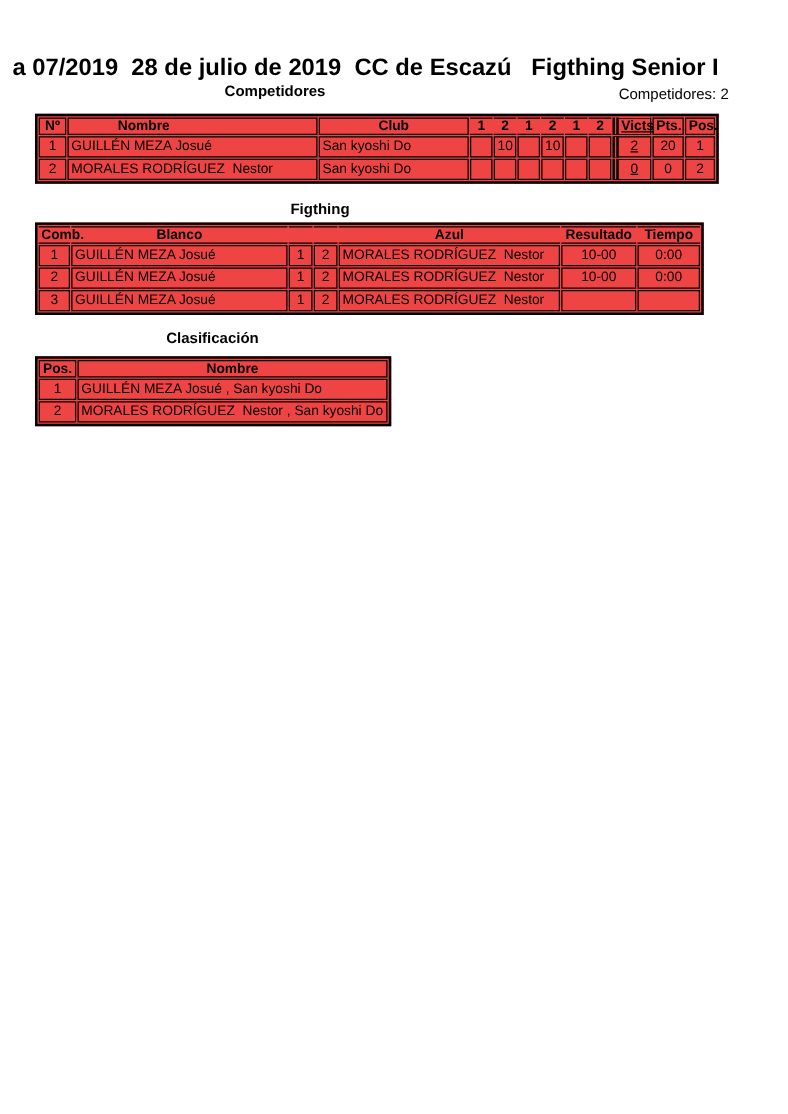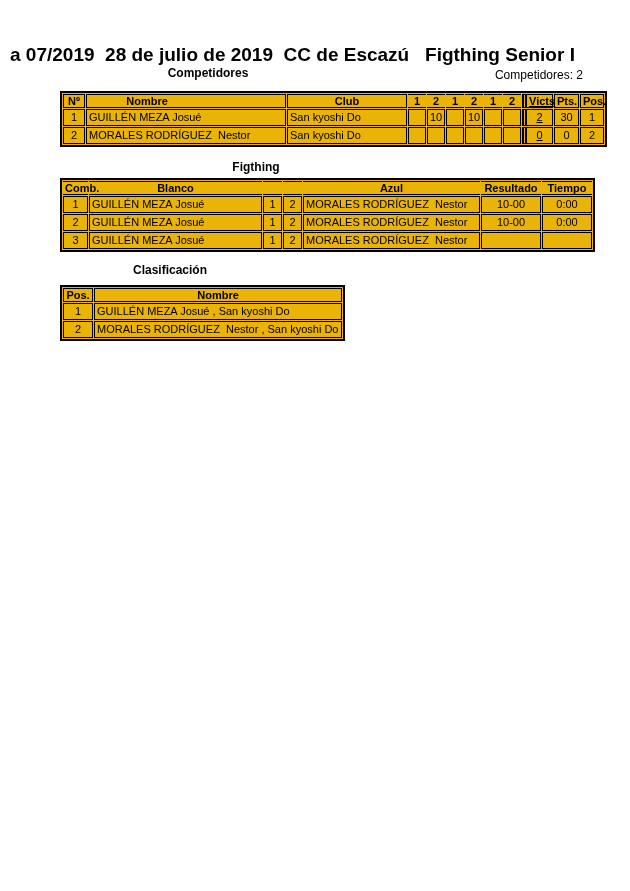--- a/index.html
+++ b/index.html
@@ -10,34 +10,33 @@
     position:relative; overflow:hidden;
   }
   .title {
     position:absolute; left:10px; top:44px;
     font-size:19px; font-weight:bold; white-space:pre;
   }
   .sec-heading {
     position:absolute; width:200px; text-align:center;
     font-size:12px; font-weight:bold; white-space:pre;
   }
-  .h-comp  { left:108px; top:66px; }
+  .h-comp  { left:120px; top:66px; }
   .h-comb  { left:156px; top:160px; }
   .h-clas  { left:70px;  top:263px; }
   .count-label {
     position:absolute; left:453px; top:68px; width:130px;
     text-align:right; font-size:12px; white-space:pre;
   }
   table {
     position:absolute;
     border:2px solid #000;
     border-collapse:separate; border-spacing:1px;
     table-layout:fixed;
-    background:#eab308;
-    margin-left:32px;
+    background:#ef4444;
   }
   th, td {
     border:1px solid #000;
     box-sizing:border-box;
     font-size:11px;
     padding:0 2px;
     white-space:pre;
   }
   th {
     font-weight:bold; text-align:center;
@@ -99,21 +98,21 @@
     <td class="ctr">1</td>
     <td class="lft">GUILLÉN MEZA Josué</td>
     <td class="lft">San kyoshi Do</td>
     <td class="ctr"></td>
     <td class="ctr">10</td>
     <td class="ctr"></td>
     <td class="ctr">10</td>
     <td class="ctr"></td>
     <td class="ctr"></td>
     <td class="ctr sec">2</td>
-    <td class="ctr">30</td>
+    <td class="ctr">20</td>
     <td class="ctr">1</td>
   </tr>
   <tr>
     <td class="ctr">2</td>
     <td class="lft">MORALES RODRÍGUEZ  Nestor</td>
     <td class="lft">San kyoshi Do</td>
     <td class="ctr"></td>
     <td class="ctr"></td>
     <td class="ctr"></td>
     <td class="ctr"></td>

